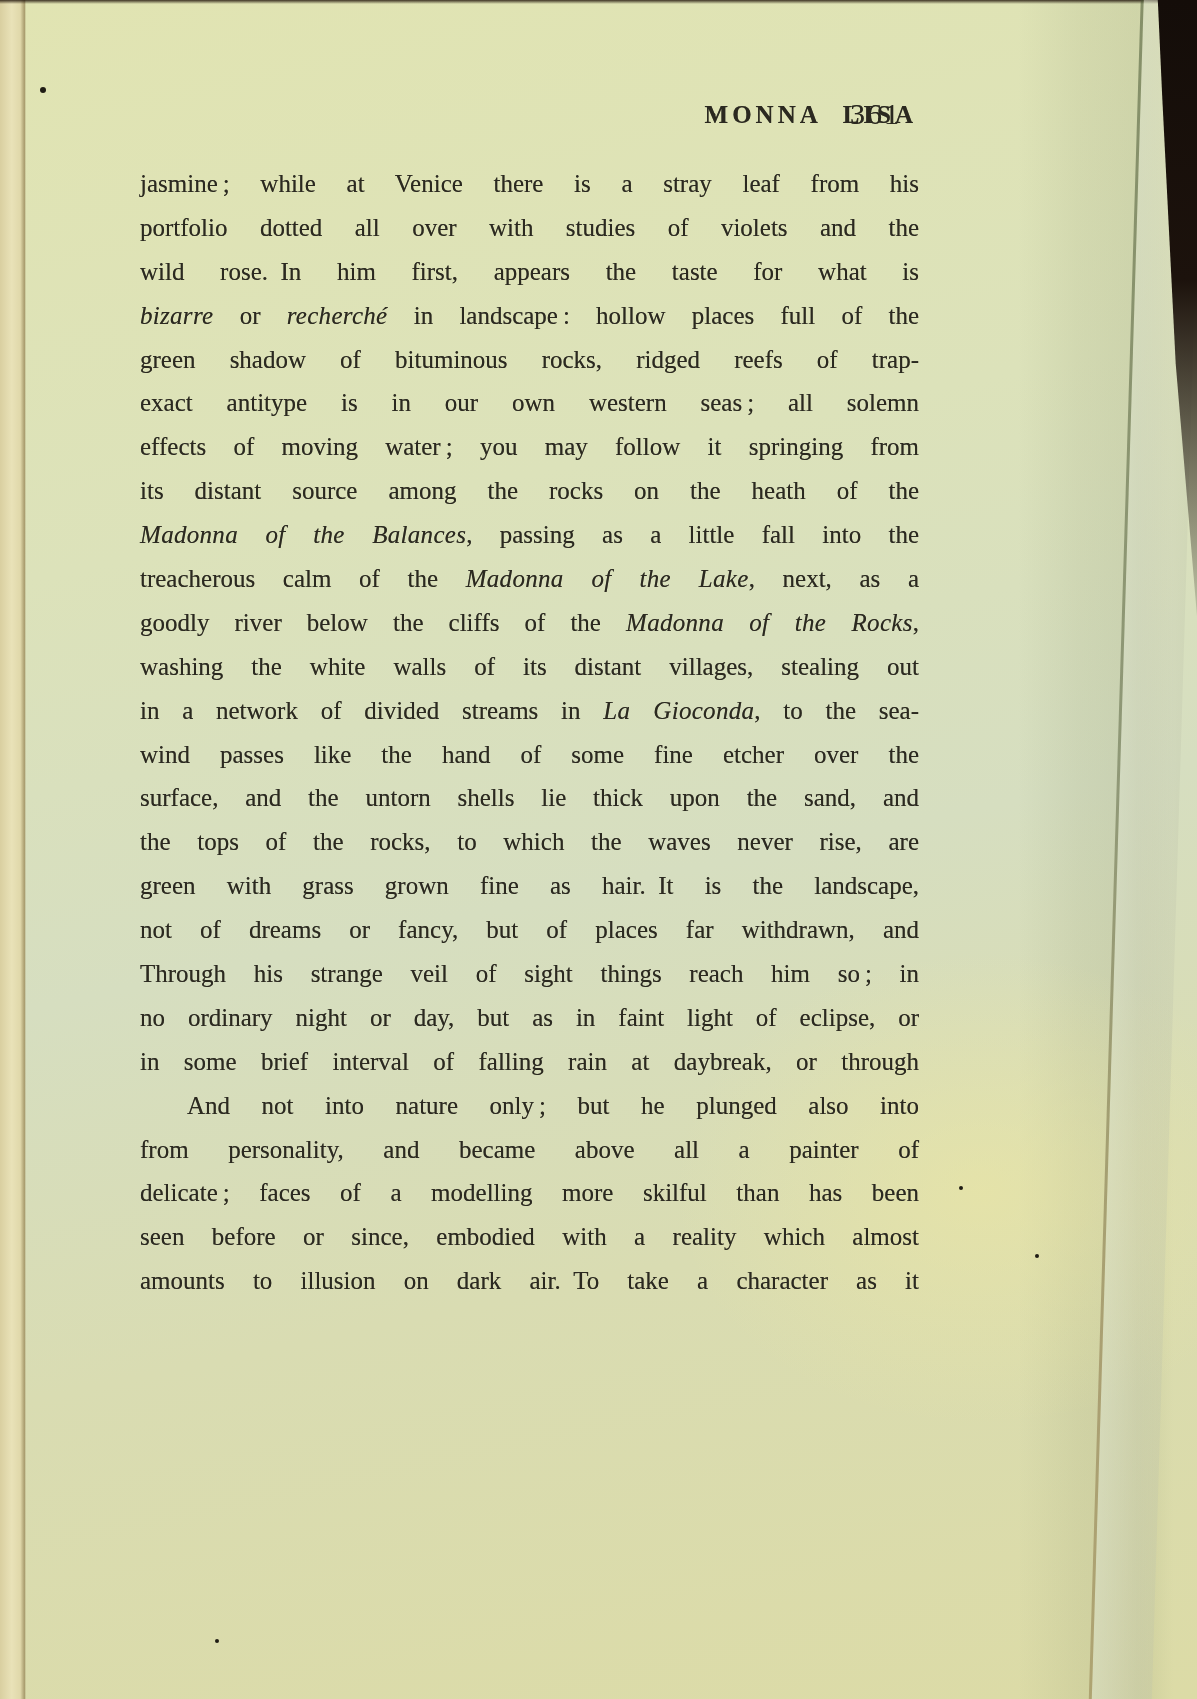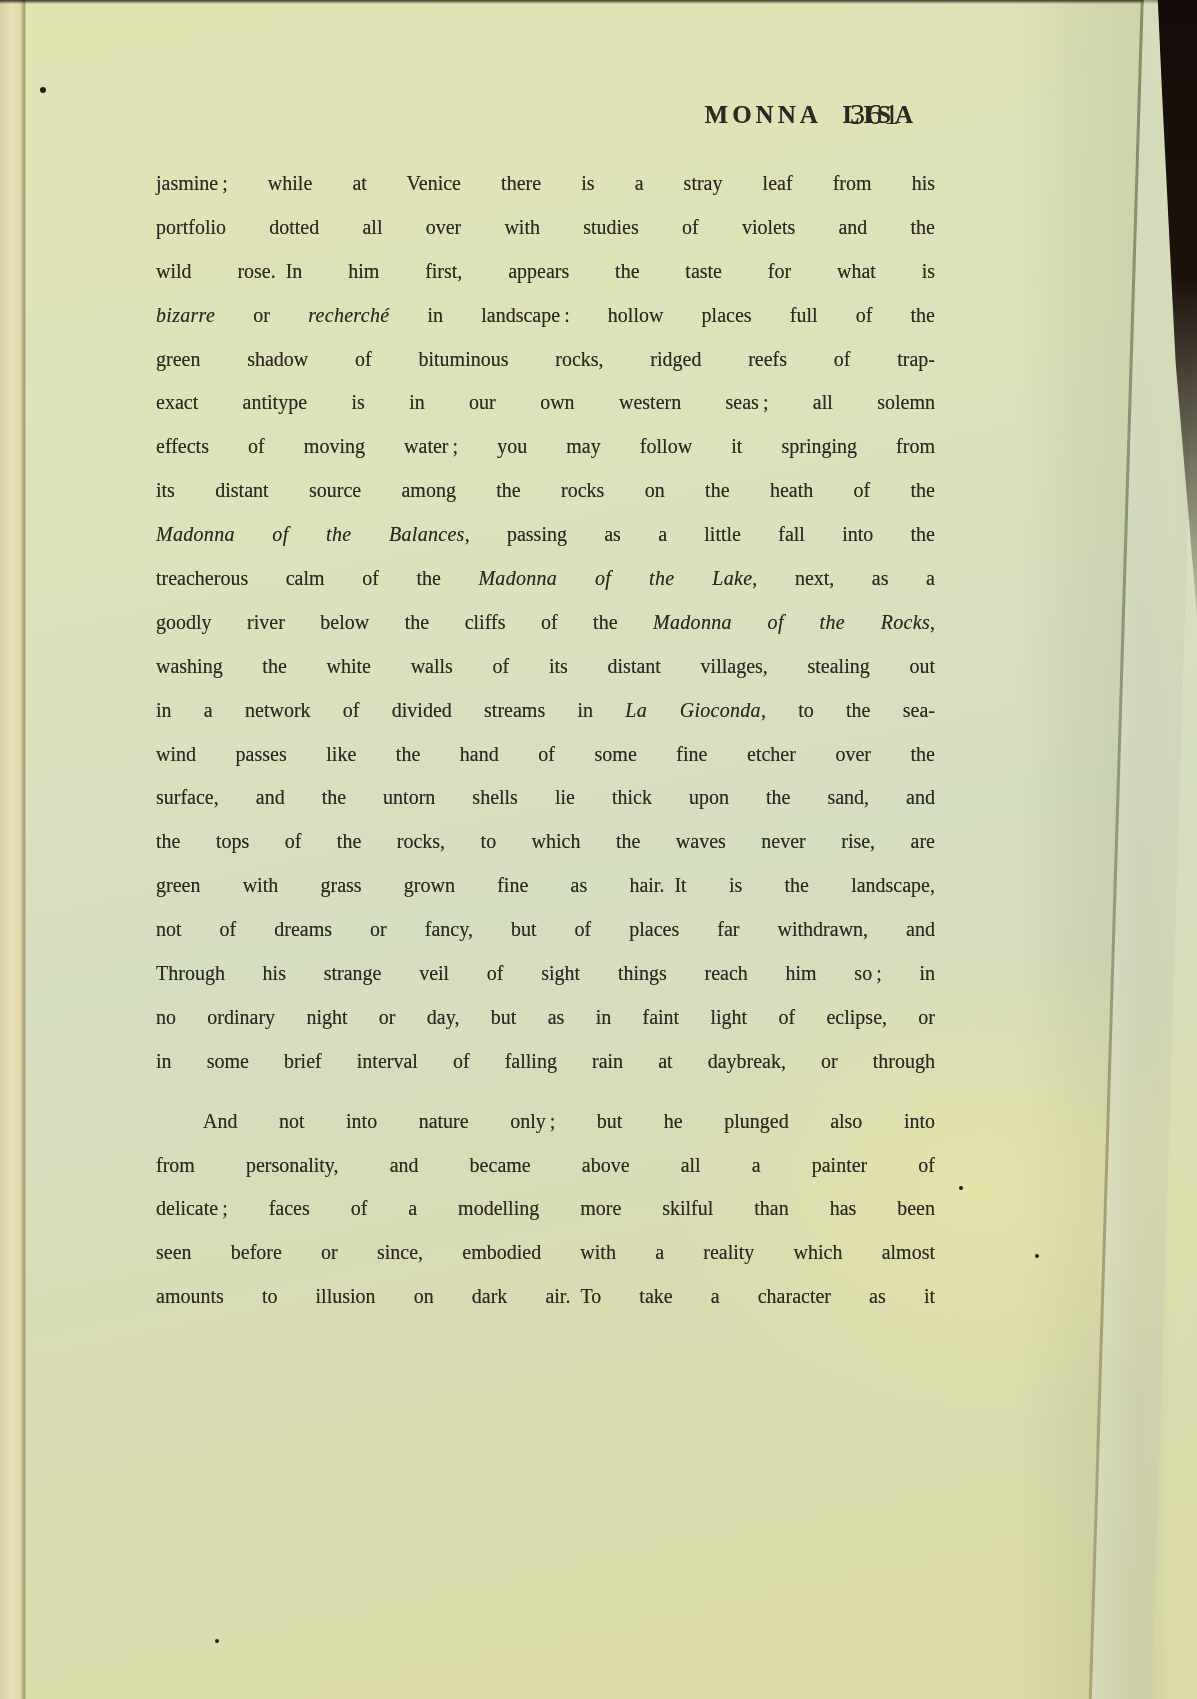--- a/index.html
+++ b/index.html
@@ -31,26 +31,26 @@
   .s2{left:959px;top:1186px;width:4px;height:4px;}
   .s3{left:215px;top:1639px;width:4px;height:4px;}
   .s4{left:1035px;top:1254px;width:4px;height:4px;}
   
   .running-head{position:absolute;left:138px;top:101px;width:779px;height:42px;text-align:right;
     text-shadow:0 0 0.6px rgba(43,41,32,0.55);}
   .head-title{font-size:25px;font-weight:bold;letter-spacing:4px;word-spacing:12px;}
   .head-dot{position:absolute;left:572px;top:0;font-size:24px;}
   .head-num{position:absolute;right:16px;top:-4px;font-size:30px;letter-spacing:2px;font-weight:normal;}
   
-  .text-block{position:absolute;left:156px;top:162px;width:779px;
-    font-size:20px;word-spacing:1px;
+  .text-block{position:absolute;left:140px;top:162px;width:779px;
+    font-size:25px;word-spacing:1px;
     text-shadow:0 0 0.6px rgba(43,41,32,0.55);}
   .line{height:43.9px;line-height:43.9px;text-align:justify;text-align-last:justify;white-space:normal;overflow:visible;}
   .line.last{text-align-last:left;}
-  .line.indent{text-indent:47px;margin-top:16px;}
+  .line.indent{text-indent:47px;}
   .line em{font-style:italic;letter-spacing:0.3px;}
 </style>
 </head>
 <body>
 
 <div class="scan">
 
   <div class="running-head">
     <span class="head-title">MONNA LISA</span>
     <span class="head-dot">·</span>

